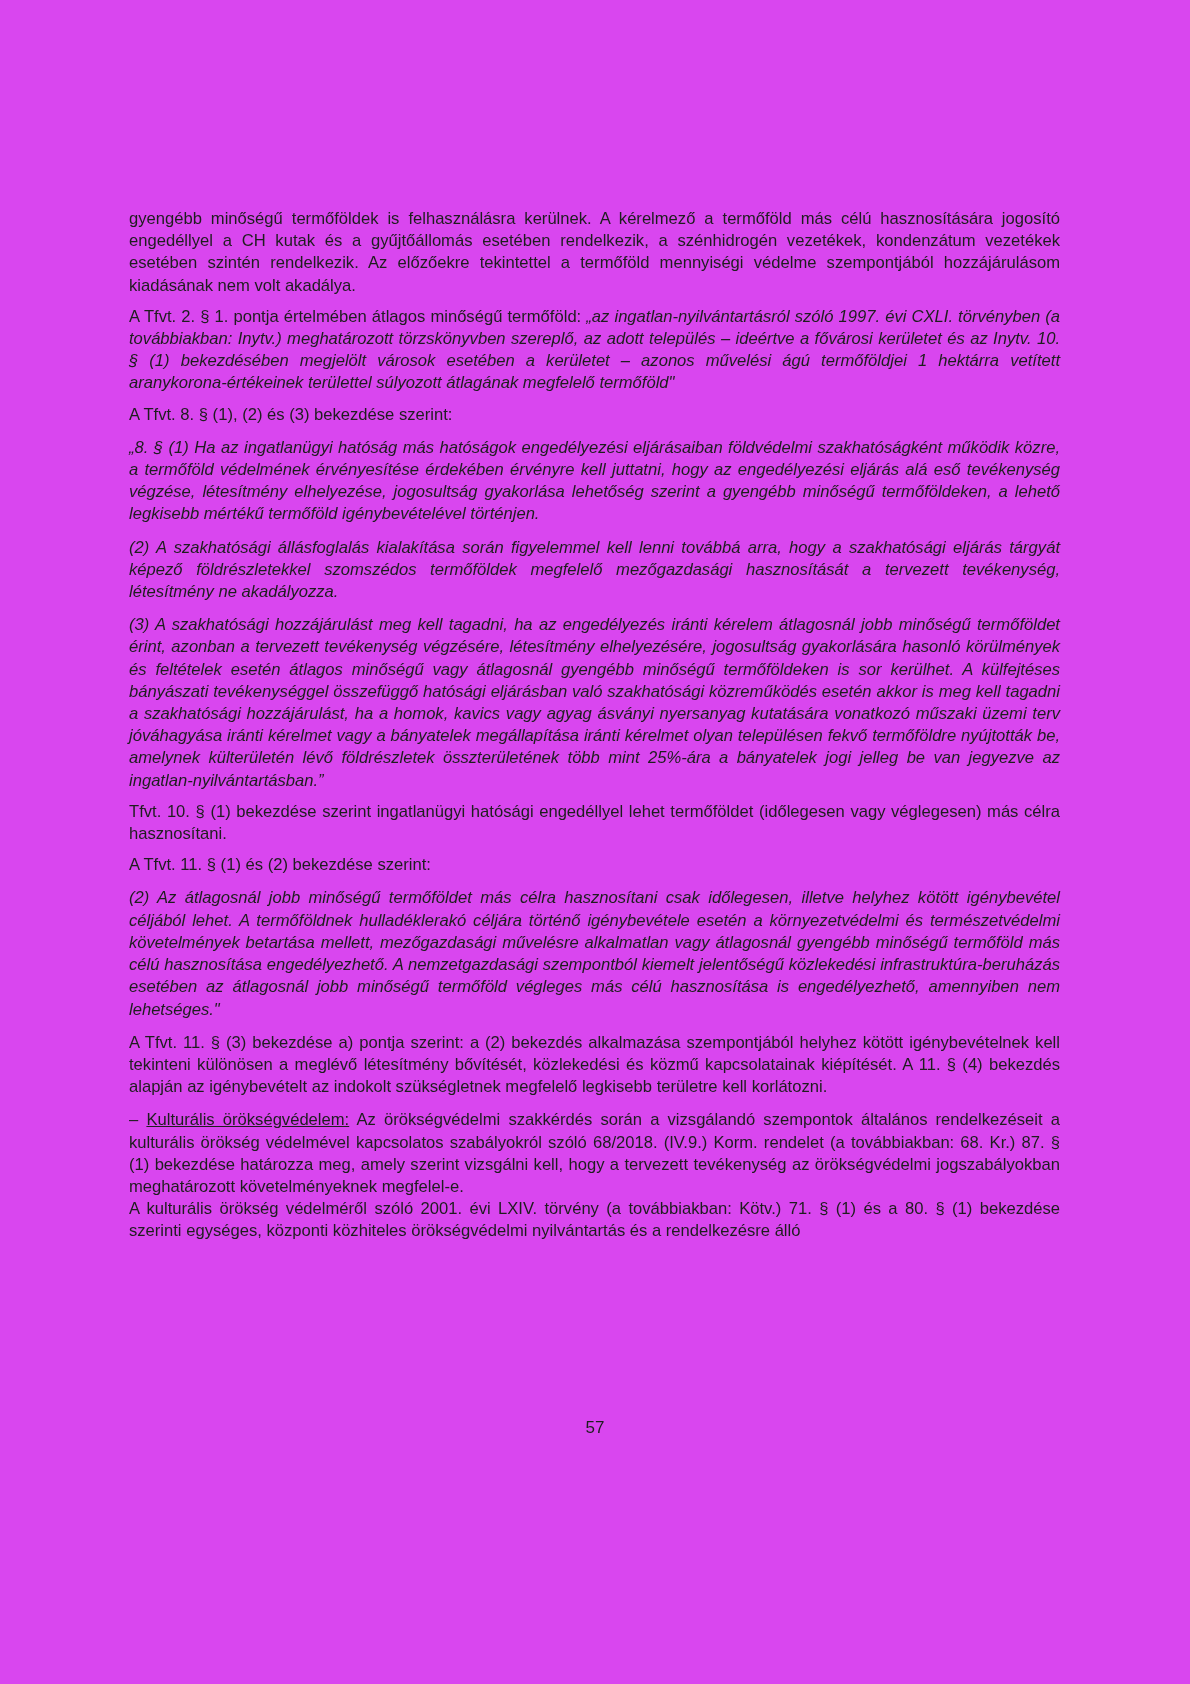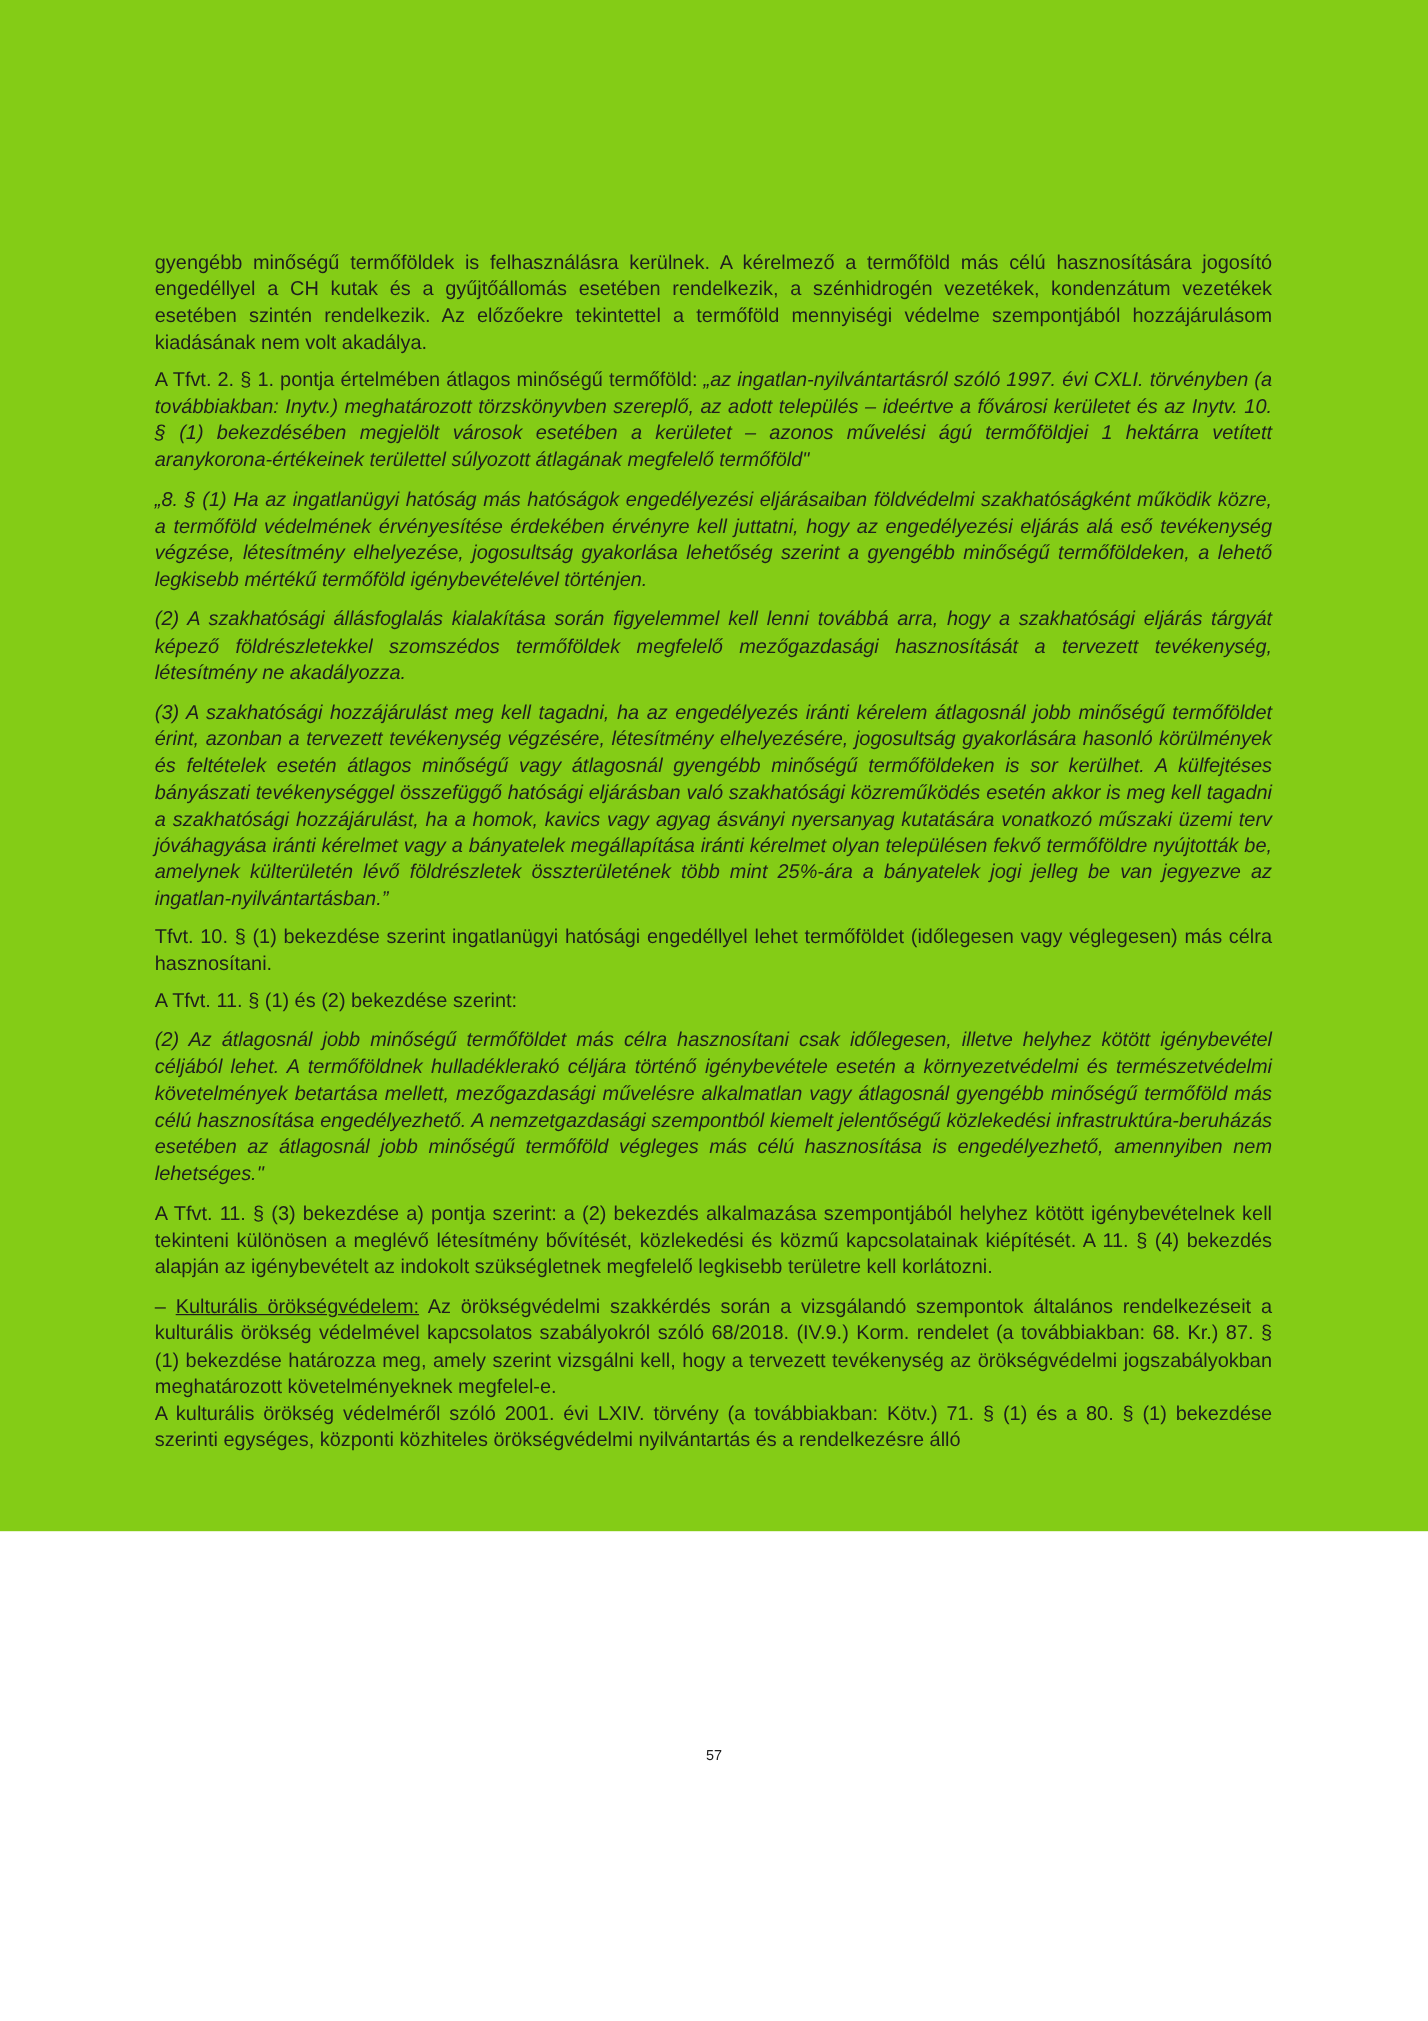--- a/index.html
+++ b/index.html
@@ -1,44 +1,45 @@
 <!DOCTYPE html>
 <html><head>
 <meta charset="utf-8">
 <style>
   html, body { margin: 0; padding: 0; background: #ffffff; }
   body { width: 1190px; height: 1684px; position: relative; overflow: hidden; }
   .page {
-    position: absolute; left: 0; top: 0; width: 1190px; height: 1276px;
-    background: #84cc16;
+    position: absolute; left: 0; top: 0; width: 1190px; height: 1684px;
+    background: #d946ef;
   }
   .content {
     position: absolute; left: 129px; top: 208px; width: 931px;
     font-family: "Liberation Sans", sans-serif;
     font-size: 16.6px; line-height: 22.2px; color: #1e1e1e;
   }
   .p { margin: 0; text-align: justify; }
   .gap { margin-top: 9px; }
   .gap2 { margin-top: 11px; }
   .it { font-style: italic; }
   .u { font-weight: normal; text-decoration: underline; }
   .pagenum {
-    position: absolute; left: 0; width: 1190px; top: 1456px; text-align: center;
-    font-family: "Liberation Sans", sans-serif; font-size: 12px; color: #1e1e1e;
+    position: absolute; left: 0; width: 1190px; top: 1418px; text-align: center;
+    font-family: "Liberation Sans", sans-serif; font-size: 17px; color: #1e1e1e;
   }
 </style>
 </head>
 <body>
 
 <div class="page">
   <div class="content">
     <p class="p">gyengébb minőségű termőföldek is felhasználásra kerülnek. A kérelmező a termőföld más célú hasznosítására jogosító engedéllyel a CH kutak és a gyűjtőállomás esetében rendelkezik, a szénhidrogén vezetékek, kondenzátum vezetékek esetében szintén rendelkezik. Az előzőekre tekintettel a termőföld mennyiségi védelme szempontjából hozzájárulásom kiadásának nem volt akadálya.</p>
 
     <p class="p gap"><span>A Tfvt. 2. § 1. pontja értelmében átlagos minőségű termőföld: </span><span class="it">„az ingatlan-nyilvántartásról szóló 1997. évi CXLI. törvényben (a továbbiakban: Inytv.) meghatározott törzskönyvben szereplő, az adott település – ideértve a fővárosi kerületet és az Inytv. 10. § (1) bekezdésében megjelölt városok esetében a kerületet – azonos művelési ágú termőföldjei 1 hektárra vetített aranykorona-értékeinek területtel súlyozott átlagának megfelelő termőföld"</span></p>
 
+    <p class="p gap">A Tfvt. 8. § (1), (2) és (3) bekezdése szerint:</p>
 
     <p class="p gap2 it">„8. § (1) Ha az ingatlanügyi hatóság más hatóságok engedélyezési eljárásaiban földvédelmi szakhatóságként működik közre, a termőföld védelmének érvényesítése érdekében érvényre kell juttatni, hogy az engedélyezési eljárás alá eső tevékenység végzése, létesítmény elhelyezése, jogosultság gyakorlása lehetőség szerint a gyengébb minőségű termőföldeken, a lehető legkisebb mértékű termőföld igénybevételével történjen.</p>
 
     <p class="p gap2 it">(2) A szakhatósági állásfoglalás kialakítása során figyelemmel kell lenni továbbá arra, hogy a szakhatósági eljárás tárgyát képező földrészletekkel szomszédos termőföldek megfelelő mezőgazdasági hasznosítását a tervezett tevékenység, létesítmény ne akadályozza.</p>
 
     <p class="p gap2 it">(3) A szakhatósági hozzájárulást meg kell tagadni, ha az engedélyezés iránti kérelem átlagosnál jobb minőségű termőföldet érint, azonban a tervezett tevékenység végzésére, létesítmény elhelyezésére, jogosultság gyakorlására hasonló körülmények és feltételek esetén átlagos minőségű vagy átlagosnál gyengébb minőségű termőföldeken is sor kerülhet. A külfejtéses bányászati tevékenységgel összefüggő hatósági eljárásban való szakhatósági közreműködés esetén akkor is meg kell tagadni a szakhatósági hozzájárulást, ha a homok, kavics vagy agyag ásványi nyersanyag kutatására vonatkozó műszaki üzemi terv jóváhagyása iránti kérelmet vagy a bányatelek megállapítása iránti kérelmet olyan településen fekvő termőföldre nyújtották be, amelynek külterületén lévő földrészletek összterületének több mint 25%-ára a bányatelek jogi jelleg be van jegyezve az ingatlan-nyilvántartásban.”</p>
 
     <p class="p gap">Tfvt. 10. § (1) bekezdése szerint ingatlanügyi hatósági engedéllyel lehet termőföldet (időlegesen vagy véglegesen) más célra hasznosítani.</p>
 
     <p class="p gap">A Tfvt. 11. § (1) és (2) bekezdése szerint:</p>

